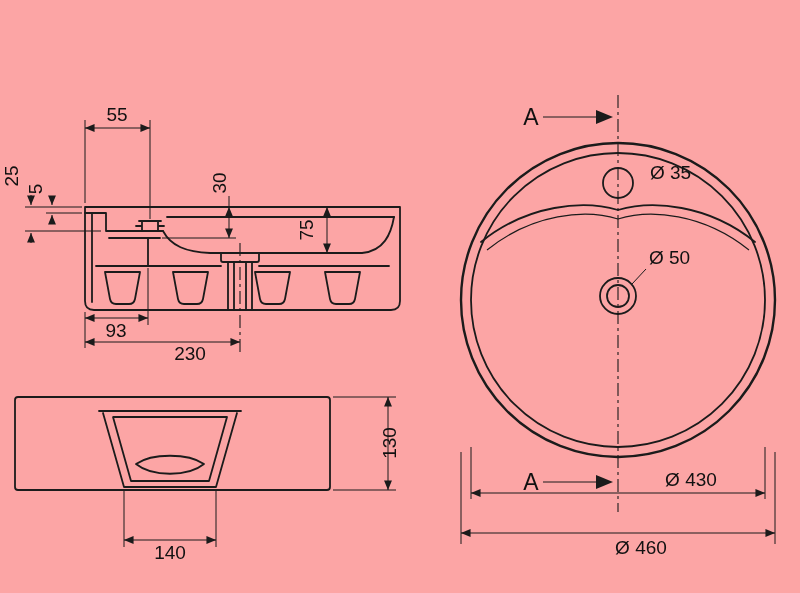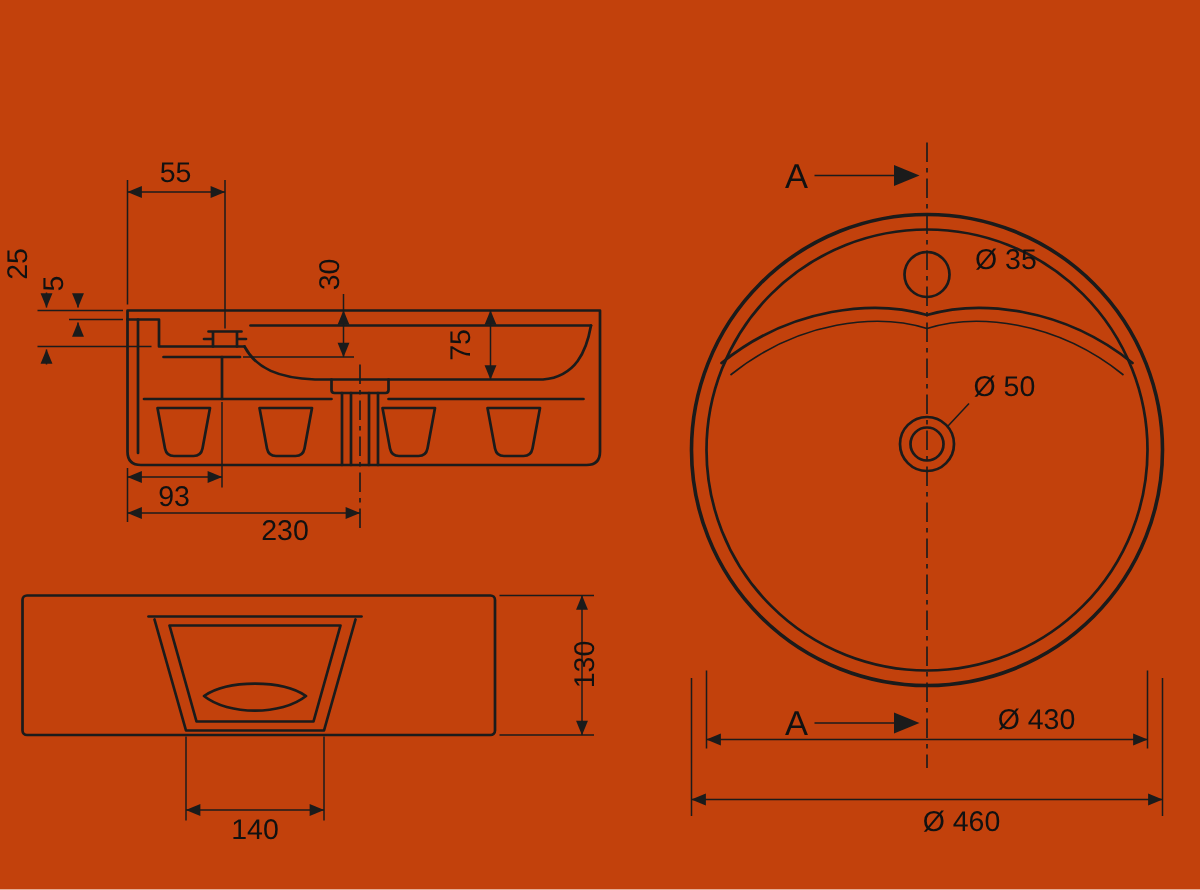--- a/index.html
+++ b/index.html
@@ -1,16 +1,16 @@
 <!DOCTYPE html>
 <html><head>
 <meta charset="utf-8">
 <style>
   html,body{margin:0;padding:0;background:#ffffff;}
-  .page{width:800px;height:593px;background:#c2410c;position:relative;overflow:hidden;
+  .page{width:800px;height:593px;background:#fca5a5;position:relative;overflow:hidden;
         font-family:"Liberation Sans",sans-serif;}
   svg{display:block;}
   .obj{fill:none;stroke:#1b1b1b;stroke-width:1.8;stroke-linejoin:round;stroke-linecap:round;}
   .obj2{fill:none;stroke:#1b1b1b;stroke-width:2.4;}
   .thin{fill:none;stroke:#1b1b1b;stroke-width:1.1;}
   .dim{fill:none;stroke:#1b1b1b;stroke-width:1;}
   .ext{fill:none;stroke:#1b1b1b;stroke-width:1;}
   .cl{fill:none;stroke:#1b1b1b;stroke-width:1.1;stroke-dasharray:13 4 3 4;}
   .dimtext{font-size:19px;fill:#111111;font-family:"Liberation Sans",sans-serif;}
   .atext{font-size:23px;fill:#111111;font-family:"Liberation Sans",sans-serif;}

